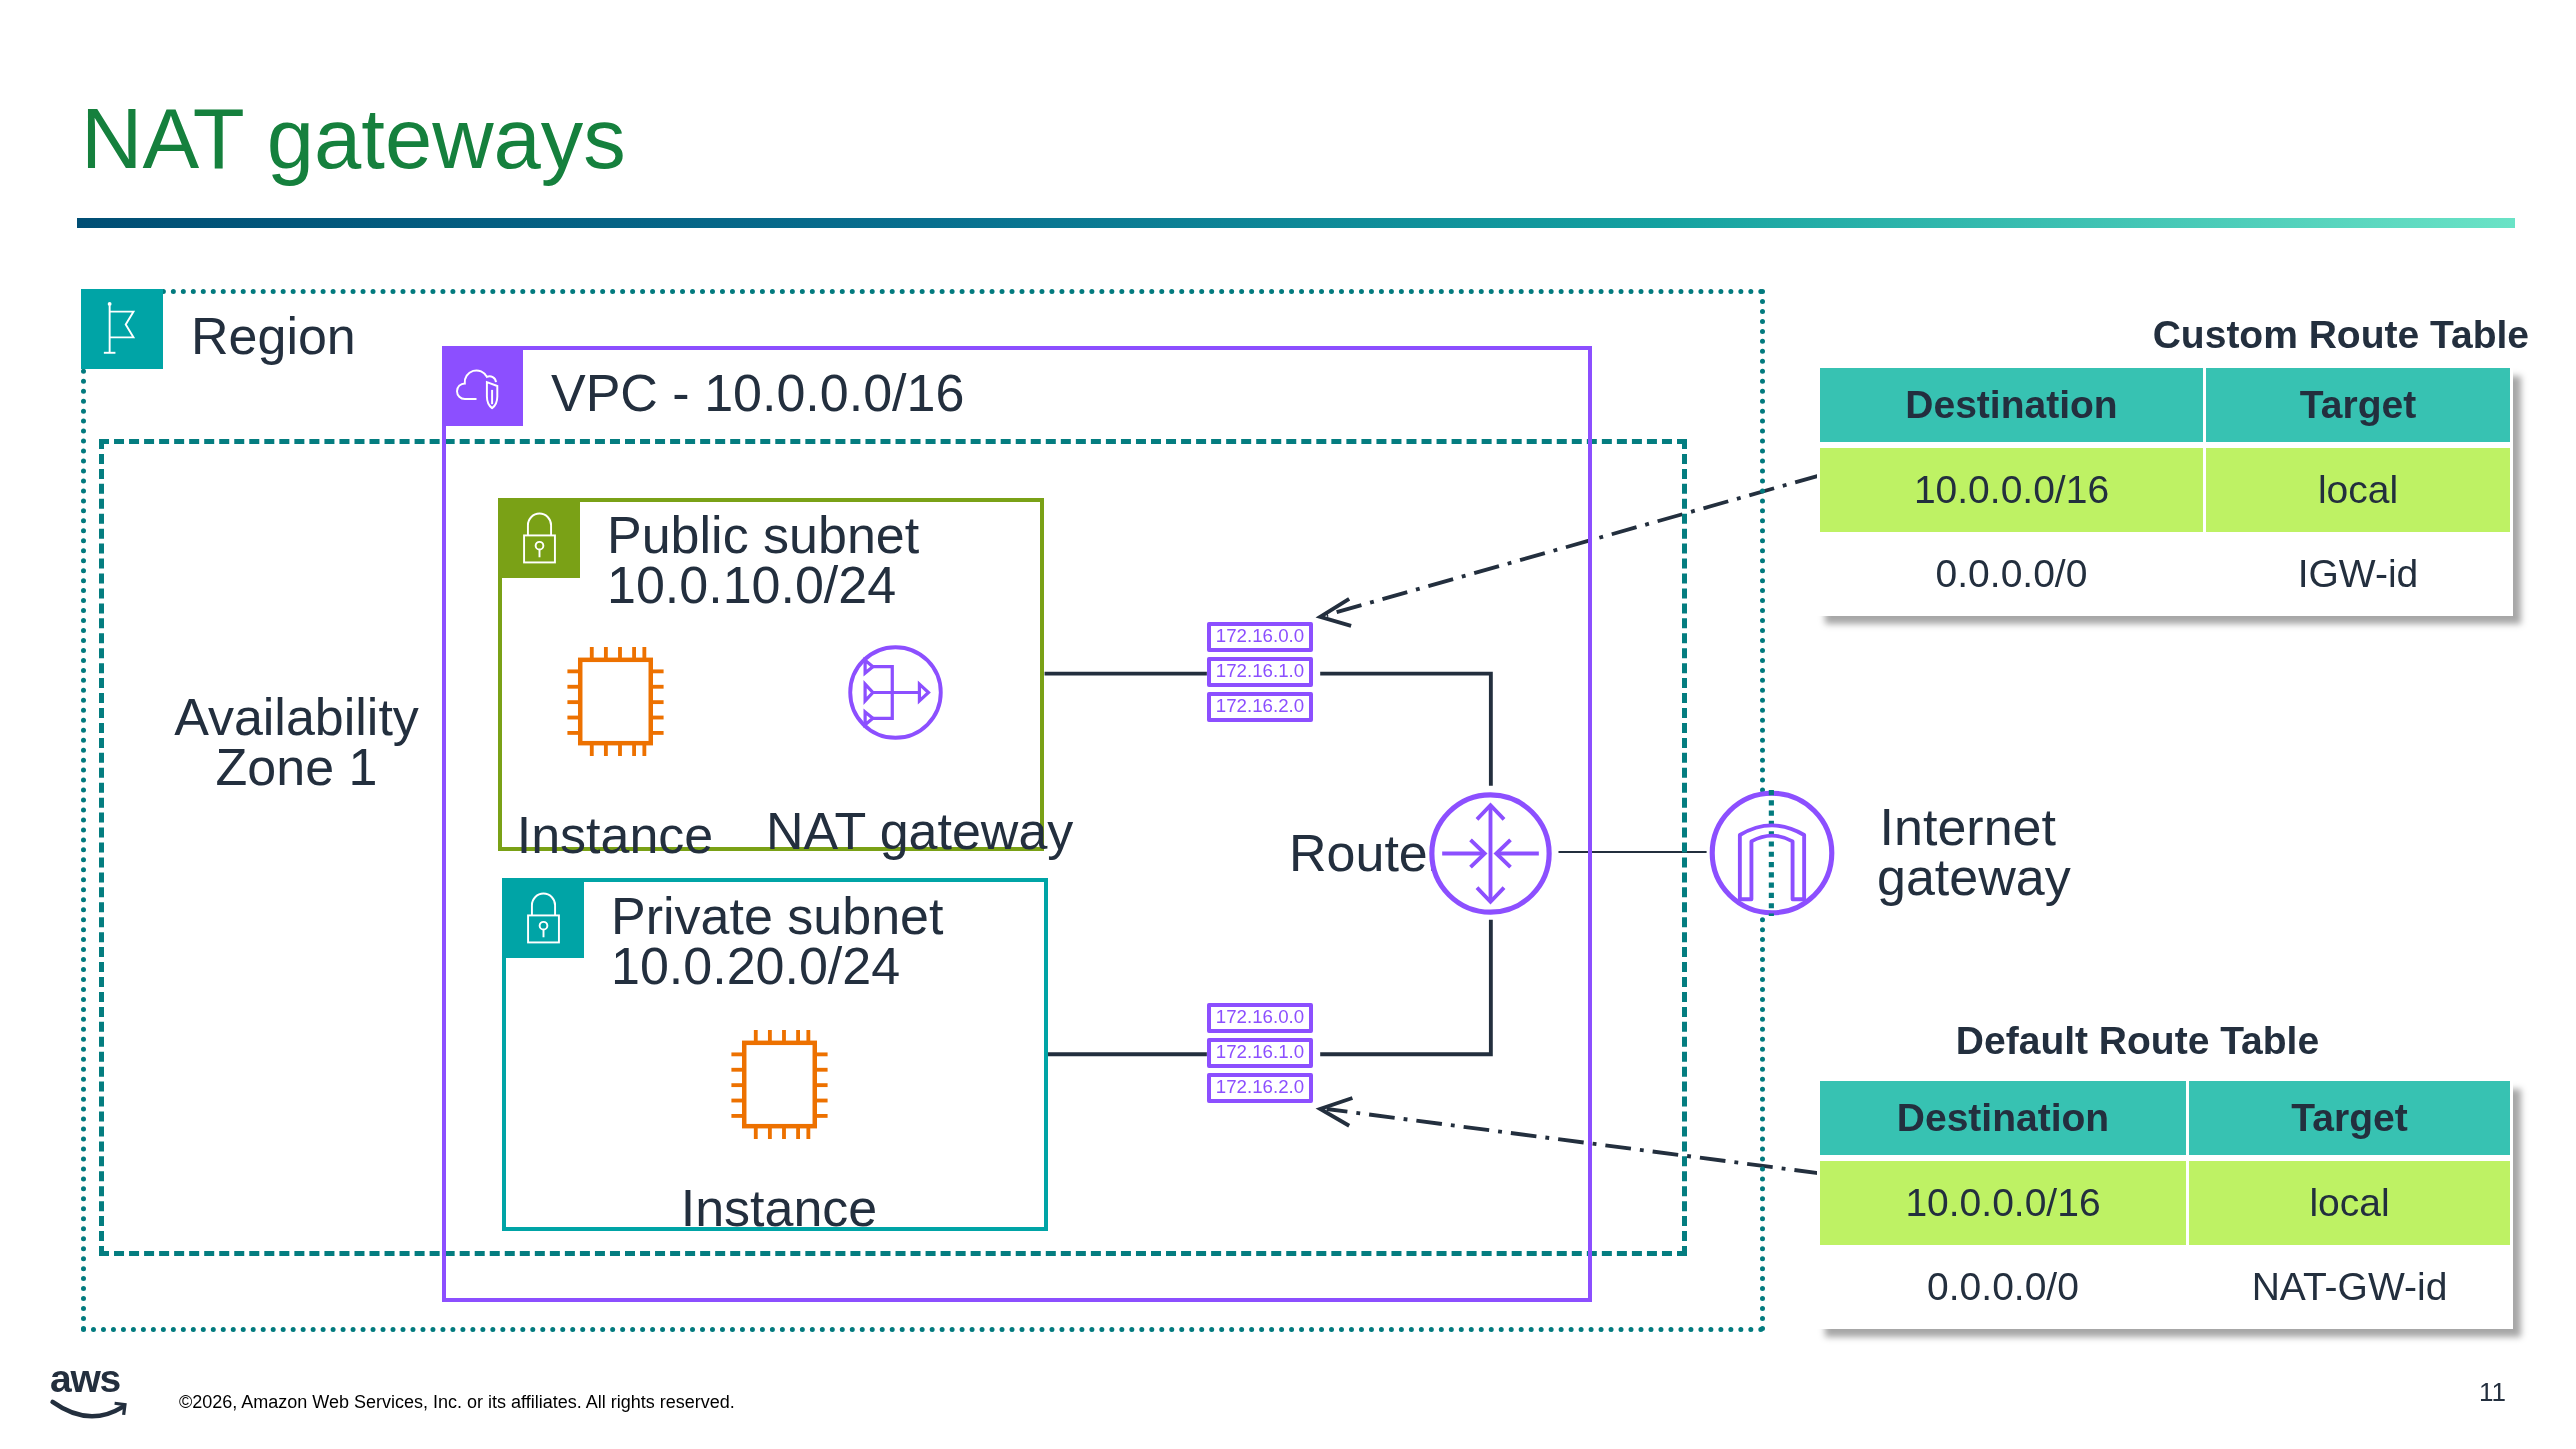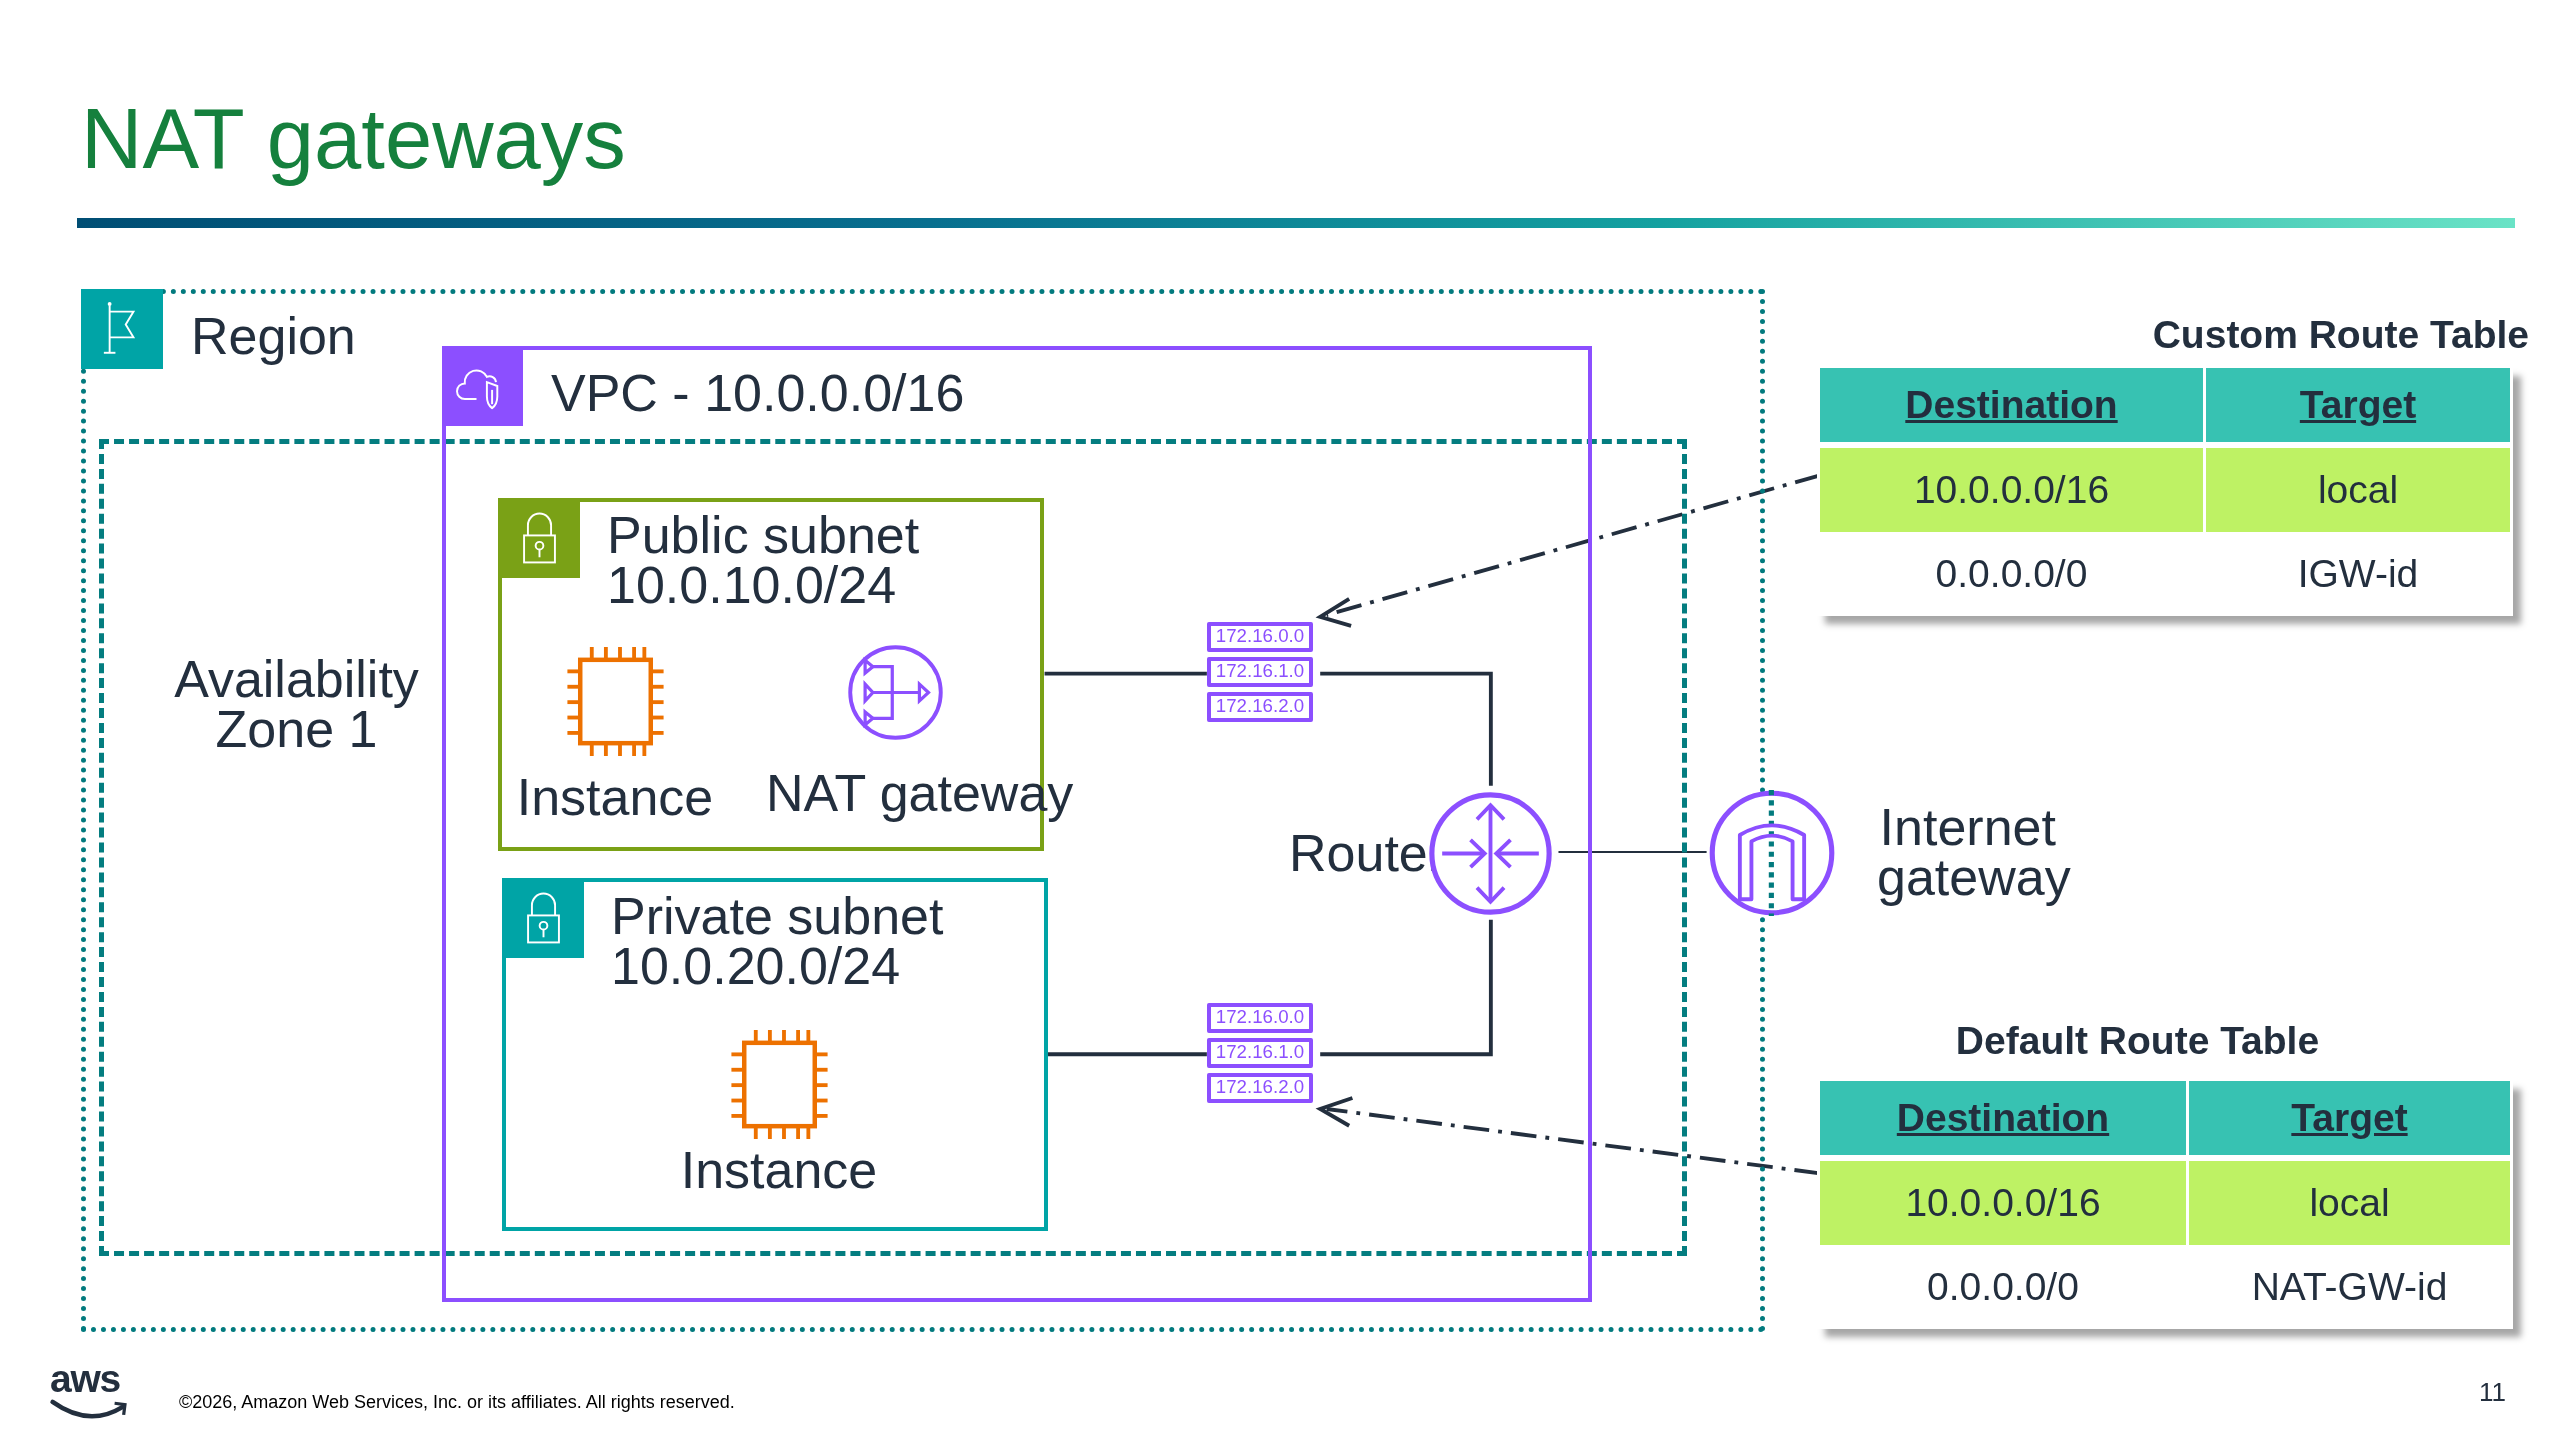--- a/index.html
+++ b/index.html
@@ -10,27 +10,27 @@
   #title-bar { left:77px; top:218px; width:2438px; height:10.3px;
     background:linear-gradient(90deg,#004e74 0%,#086f8f 35%,#14a1a0 65%,#6ae3c6 100%); }
   .box { position:absolute; box-sizing:border-box; }
   #region-box { left:81px; top:289px; width:1684px; height:1043px; border:5.2px dotted #027a7e; }
   #az-box { left:99px; top:439px; width:1588px; height:817px; border:5.2px dashed #047d80; }
   #vpc-box { left:442px; top:346px; width:1150px; height:956px; border:4.5px solid #8c4fff; }
   #public-box { left:498px; top:498px; width:546px; height:353px; border:4.5px solid #7aa116; }
   #private-box { left:502px; top:878px; width:546px; height:353px; border:4.5px solid #00a4a6; }
   .hdr-icon { position:absolute; display:flex; align-items:center; justify-content:center; }
   .lbl { position:absolute; font-size:52px; line-height:50px; color:#232f3e; white-space:nowrap; }
-  .center { text-align:center; }
+  .center { text-align:center;margin-top:38px; }
   .ipstack { position:absolute; width:106px; }
   .ipbox { box-sizing:border-box; height:30px; border:4.5px solid #8c4fff; border-radius:1.9px;
     color:#8c4fff; font-size:18.7px; line-height:20.6px; text-align:center; margin-bottom:5.2px; background:#fff; }
   .rt-title { position:absolute; font-weight:bold; font-size:39px; line-height:46px; text-align:center; color:#232f3e; white-space:nowrap; }
   table.rt { position:absolute; border-collapse:separate; border-spacing:3.9px 0; box-shadow:7.7px 7.7px 6.4px rgba(0,0,0,0.35); background:#fff; }
-  table.rt th { background:#37c2b2; color:#232f3e; font-weight:bold; font-size:39px; height:72px; text-align:center;text-decoration:underline; }
+  table.rt th { background:#37c2b2; color:#232f3e; font-weight:bold; font-size:39px; height:72px; text-align:center; }
   table.rt td { font-size:39px; height:82px; text-align:center; color:#232f3e; }
   table.rt tr.even td { background:#bef264; }
   table.rt tr.spacer td { height:6.4px; padding:0; background:#fff; }
   #footer-copy { left:179px; top:1391px; font-size:18px; line-height:23px; color:#000; white-space:nowrap; }
   #page-num { left:2479px; top:1377px; font-size:26px; color:#232f3e; }
   svg { overflow:visible; }
 </style>
 </head>
 <body>
 

